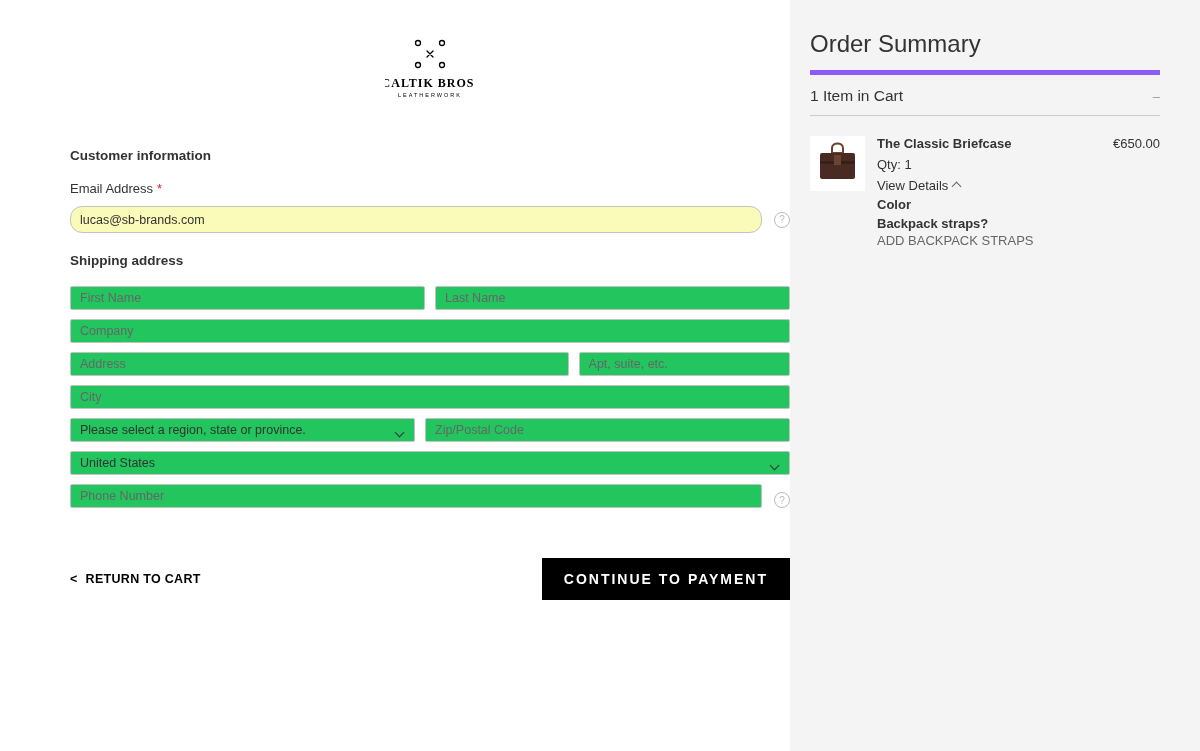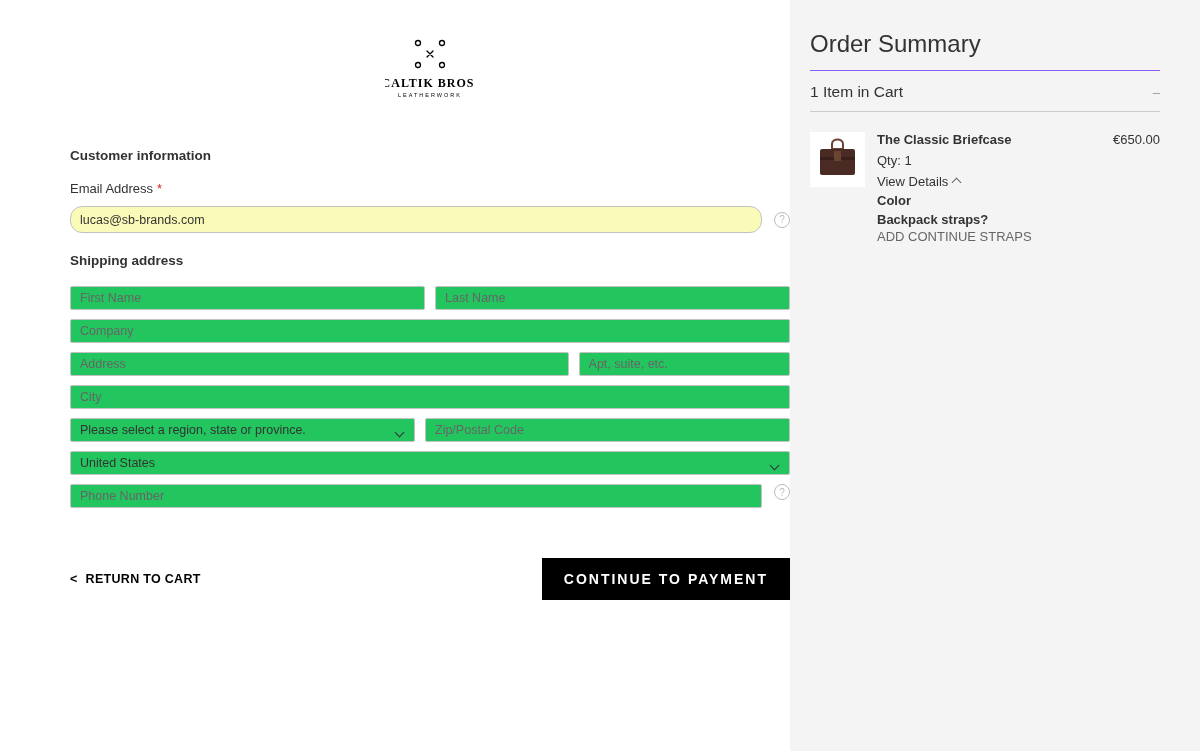--- a/index.html
+++ b/index.html
@@ -78,21 +78,21 @@
       width: 16px; height: 16px;
       border: 1px solid #bbb;
       border-radius: 50%;
       color: #bbb;
       font-size: 10px;
       display: flex; align-items: center; justify-content: center;
       flex-shrink: 0;
     }
     .phone-row {
       display: flex;
-      align-items: flex-start;
+      align-items: flex-end;
       gap: 12px;
     }
     .phone-row .input { flex: 1; }
     .actions {
       display: flex;
       justify-content: space-between;
       align-items: center;
       margin-top: 50px;
     }
     .return-link {
@@ -123,21 +123,21 @@
       color: #333;
       margin: 5px 0 12px;
     }
     .cart-count-row {
       display: flex;
       justify-content: space-between;
       align-items: center;
       color: #333;
       font-size: 15.5px;
       font-weight: 300;
-      border-top: 1px solid #8b5cf6;
+      border-top: 5px solid #8b5cf6;
       padding: 12px 0 10px;
     }
     .minus { color: #999; font-size: 13px;}
     .cart-item {
       border-top: 1px solid #ccc;
       padding-top: 20px;
       display: flex;
       gap: 12px;
     }
     .thumb {
@@ -270,16 +270,16 @@
         <span class="name">The Classic Briefcase</span>
         <span class="price">€650.00</span>
       </div>
       <div class="qty">Qty: 1</div>
       <div class="view-details">
         <span>View Details</span>
         <span class="chev up"></span>
       </div>
       <div class="attr-label">Color</div>
       <div class="attr-label">Backpack straps?</div>
-      <div class="attr-value">ADD CONTINUE STRAPS</div>
+      <div class="attr-value">ADD BACKPACK STRAPS</div>
     </div>
   </div>
 </aside>
 
 </body></html>

